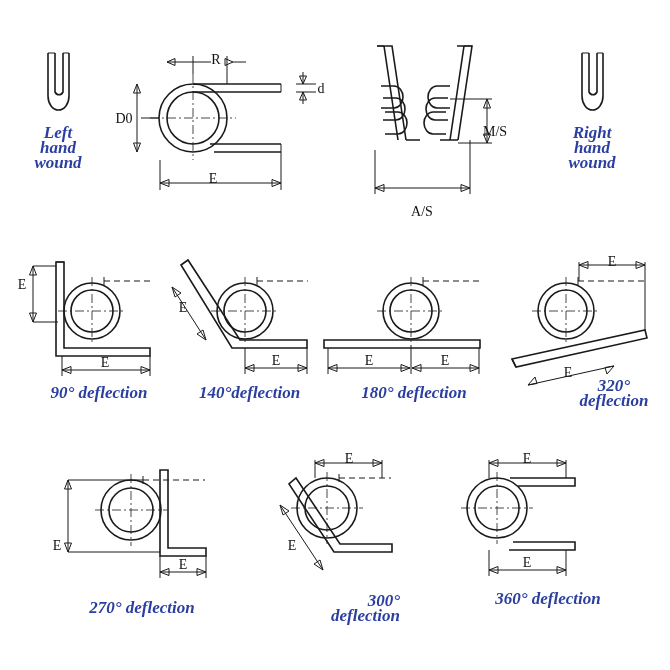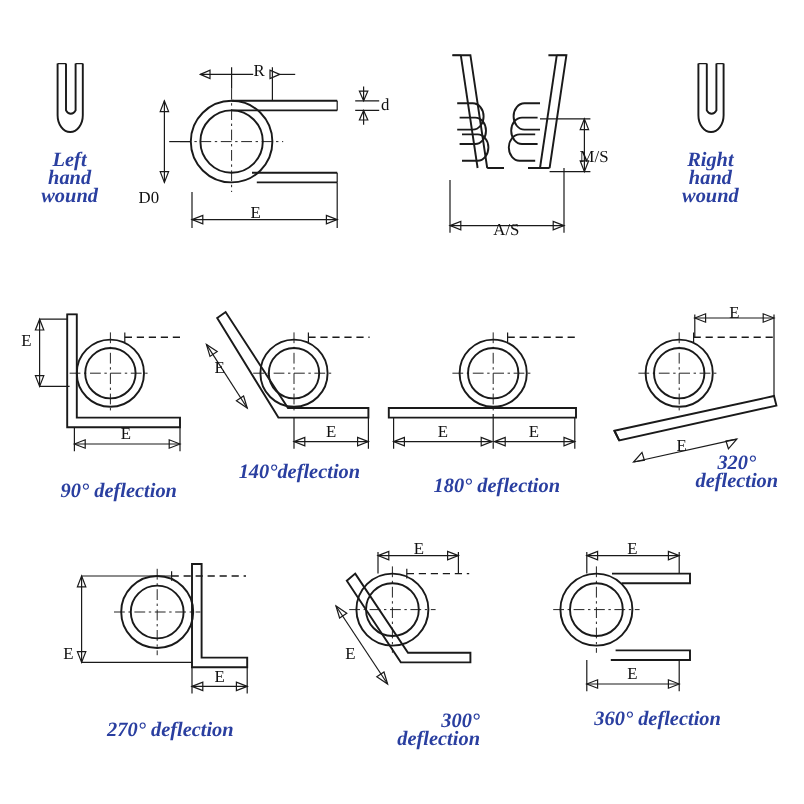--- a/index.html
+++ b/index.html
@@ -266,24 +266,24 @@
 
 <div class="lbl" style="left:22px;top:125px;width:72px;">Left
 hand
 wound</div>
 <div class="lbl" style="left:556px;top:125px;width:72px;">Right
 hand
 wound</div>
 
 <div class="dim" style="left:205px;top:52px;width:22px;">R</div>
 <div class="dim" style="left:313px;top:81px;width:16px;">d</div>
-<div class="dim" style="left:106px;top:111px;width:36px;margin-top:47px;">D0</div>
+<div class="dim" style="left:106px;top:111px;width:36px;">D0</div>
 <div class="dim" style="left:203px;top:171px;width:20px;">E</div>
 <div class="dim" style="left:475px;top:112px;width:40px;margin-top:12px;">M/S</div>
-<div class="dim" style="left:402px;top:185px;width:40px;">A/S</div>
+<div class="dim" style="left:402px;top:204px;width:40px;">A/S</div>
 
 <div class="dim" style="left:13px;top:277px;width:18px;">E</div>
 <div class="dim" style="left:96px;top:355px;width:18px;">E</div>
 
 <div class="dim" style="left:174px;top:300px;width:18px;">E</div>
 <div class="dim" style="left:267px;top:353px;width:18px;">E</div>
 
 <div class="dim" style="left:360px;top:353px;width:18px;">E</div>
 <div class="dim" style="left:436px;top:353px;width:18px;">E</div>
 
@@ -292,22 +292,22 @@
 
 <div class="dim" style="left:48px;top:538px;width:18px;">E</div>
 <div class="dim" style="left:174px;top:557px;width:18px;">E</div>
 
 <div class="dim" style="left:340px;top:451px;width:18px;">E</div>
 <div class="dim" style="left:283px;top:538px;width:18px;">E</div>
 
 <div class="dim" style="left:518px;top:451px;width:18px;">E</div>
 <div class="dim" style="left:518px;top:555px;width:18px;">E</div>
 
-<div class="lbl" style="left:24px;top:401px;width:150px;">90° deflection</div>
+<div class="lbl" style="left:24px;top:385px;width:150px;">90° deflection</div>
 <div class="lbl" style="left:172px;top:385px;width:155px;">140°deflection</div>
-<div class="lbl" style="left:334px;top:385px;width:160px;margin-top:12px;">180° deflection</div>
+<div class="lbl" style="left:334px;top:385px;width:160px;">180° deflection</div>
 <div class="lbl" style="left:560px;top:378px;width:108px;text-align:center;">320°
 deflection</div>
 
 <div class="lbl" style="left:62px;top:600px;width:160px;">270° deflection</div>
 <div class="lbl" style="left:290px;top:593px;width:110px;text-align:right;">300°
 deflection</div>
 <div class="lbl" style="left:468px;top:591px;width:160px;">360° deflection</div>
 
 </body></html>

